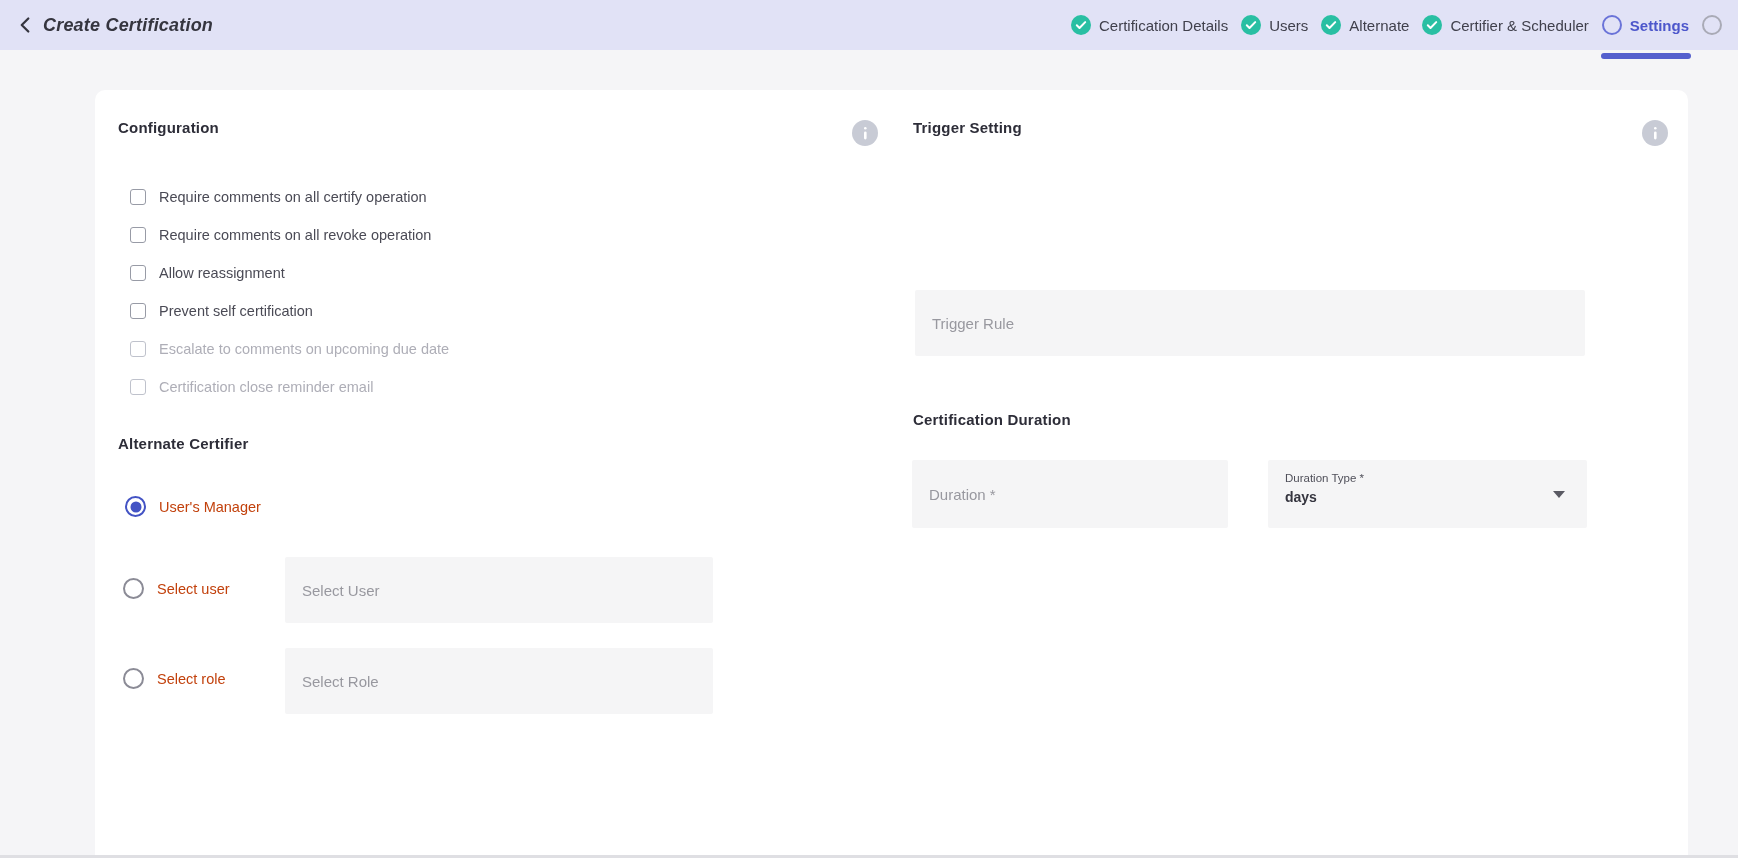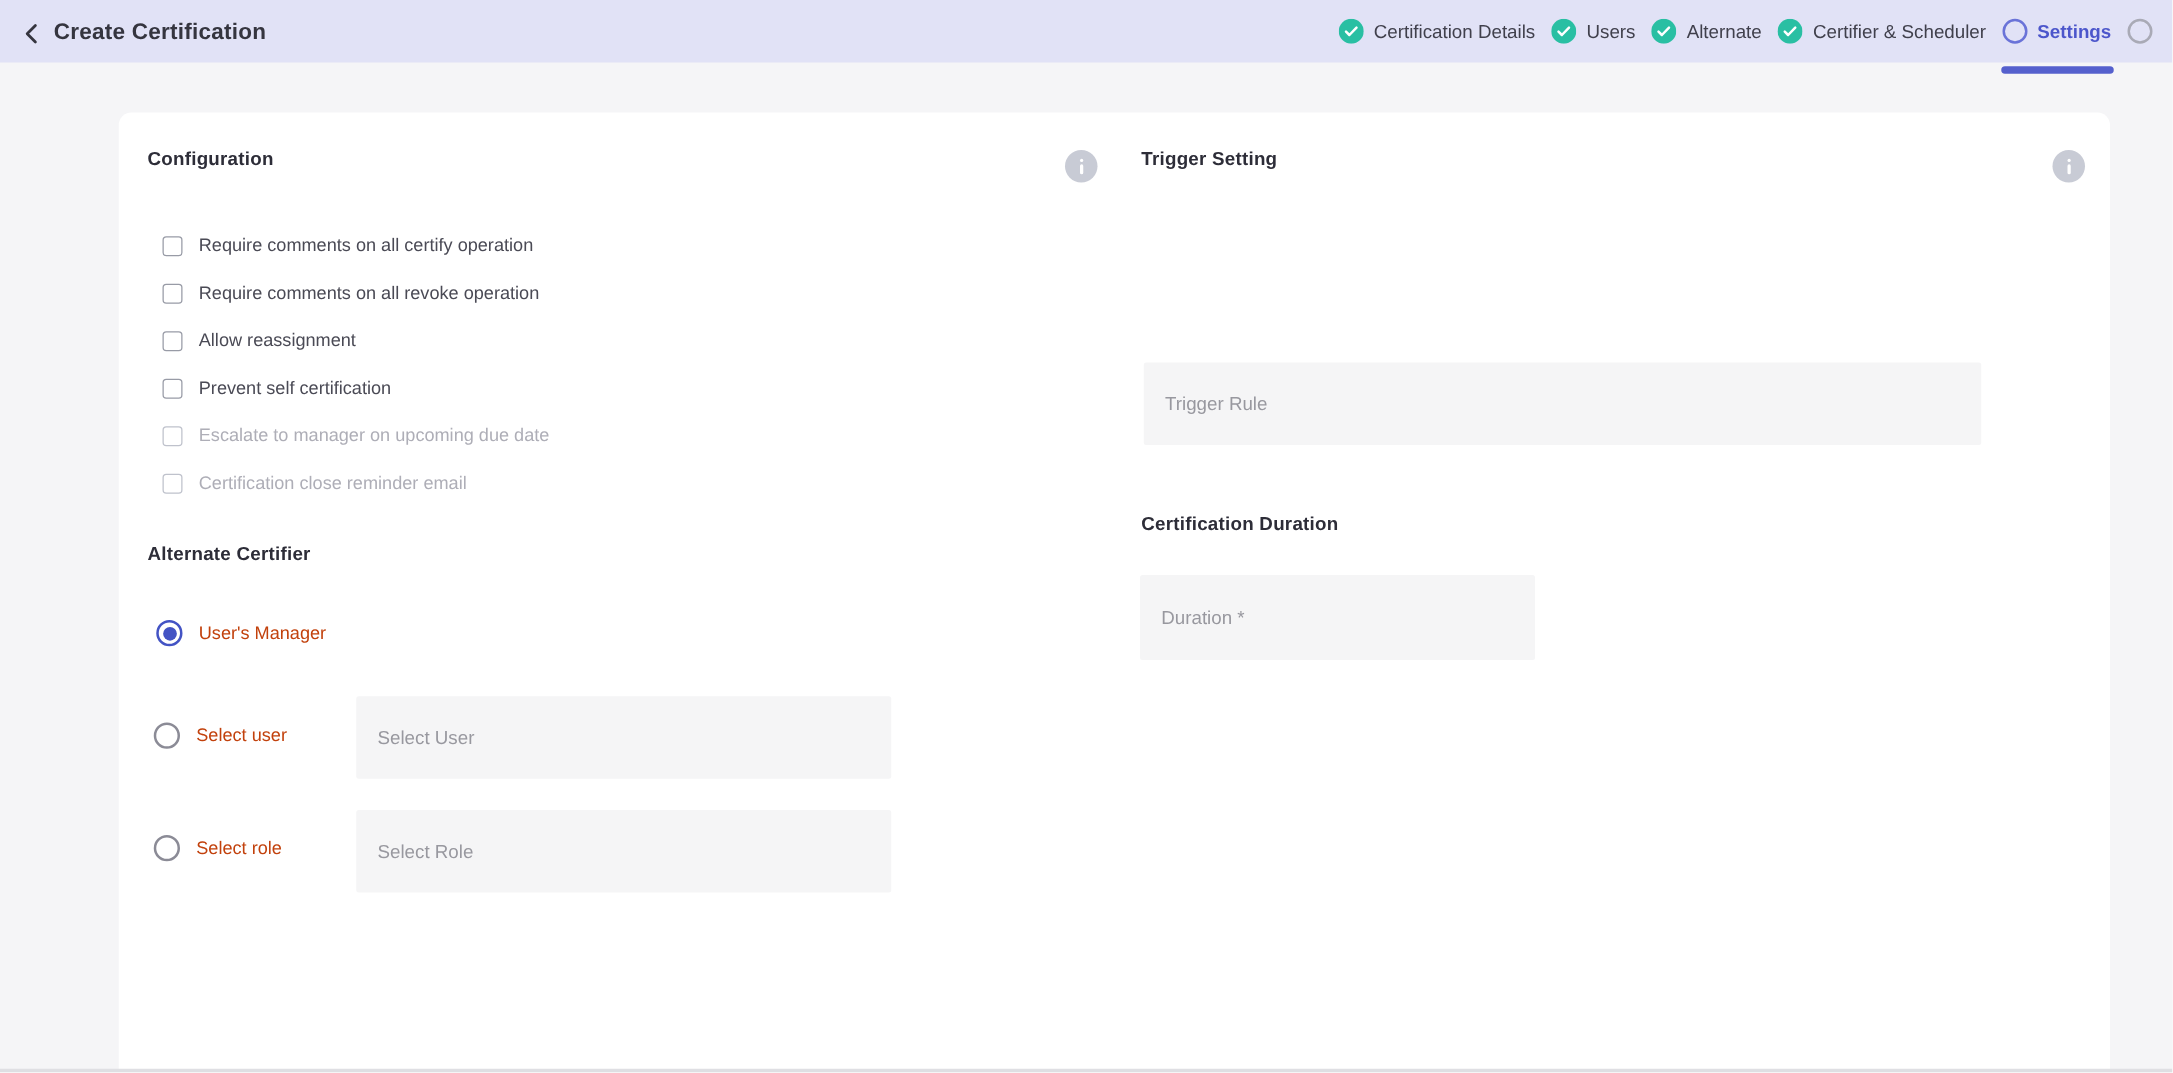--- a/index.html
+++ b/index.html
@@ -10,21 +10,21 @@
     font-family:"Liberation Sans","DejaVu Sans",sans-serif;
     -webkit-font-smoothing:antialiased;
   }
 
   
   .header {
     position:absolute; left:0; top:0; width:1738px; height:50px;
     background:#e1e2f6; display:flex; align-items:center;
     justify-content:space-between; padding:0 16px 0 18px;
   }
-  .header-left { display:flex; align-items:flex-end; gap:10px; }
+  .header-left { display:flex; align-items:center; gap:10px;font-style:italic; }
   .back-btn { display:flex; align-items:center; cursor:pointer; }
   .page-title { font-size:18px; font-weight:700; color:#35353f; letter-spacing:.2px; }
 
   .stepper { display:flex; align-items:center; gap:13px; }
   .step { position:relative; display:flex; align-items:center; gap:8px; cursor:pointer; }
   .step-label { font-size:15px; color:#40404c; white-space:nowrap; }
   .step.active .step-label { color:#4c56cb; font-weight:700; }
   .step-icon { width:20px; height:20px; flex:0 0 auto; }
   .circle-open { border-radius:50%; }
   .circle-open.blue { border:2px solid #6a73d8; }
@@ -178,21 +178,21 @@
       <div class="cb-row">
         <span class="cb-box"></span>
         <span class="cb-label">Allow reassignment</span>
       </div>
       <div class="cb-row">
         <span class="cb-box"></span>
         <span class="cb-label">Prevent self certification</span>
       </div>
       <div class="cb-row disabled">
         <span class="cb-box"></span>
-        <span class="cb-label">Escalate to manager on upcoming due date</span>
+        <span class="cb-label">Escalate to comments on upcoming due date</span>
       </div>
       <div class="cb-row disabled">
         <span class="cb-box"></span>
         <span class="cb-label">Certification close reminder email</span>
       </div>
     </div>
 
     <div class="section-title" style="left:23px; top:344px;">Alternate Certifier</div>
 
     <div class="radio-row" style="left:30px; top:406px;">
@@ -220,17 +220,22 @@
         </svg>
     </div>
 
 
     <input class="flat-input" style="left: 820px; top: 200px; width: 670px; height: 66px;" placeholder="Trigger Rule">
 
     <div class="section-title" style="left:818px; top:320px;">Certification Duration</div>
 
     <input class="flat-input" style="left: 817px; top: 370px; width: 316px; height: 68px;" placeholder="Duration *">
 
+    <div class="labeled-select" style="left:1173px; top:370px; width:319px; height:68px;">
+      <div class="small-label">Duration Type *</div>
+      <div class="value">days</div>
+      <span class="chev" style="right:22px;"></span>
+    </div>
 
   </div>
 
   <div class="bottom-line"></div>
 </div>
 
 </body></html>

